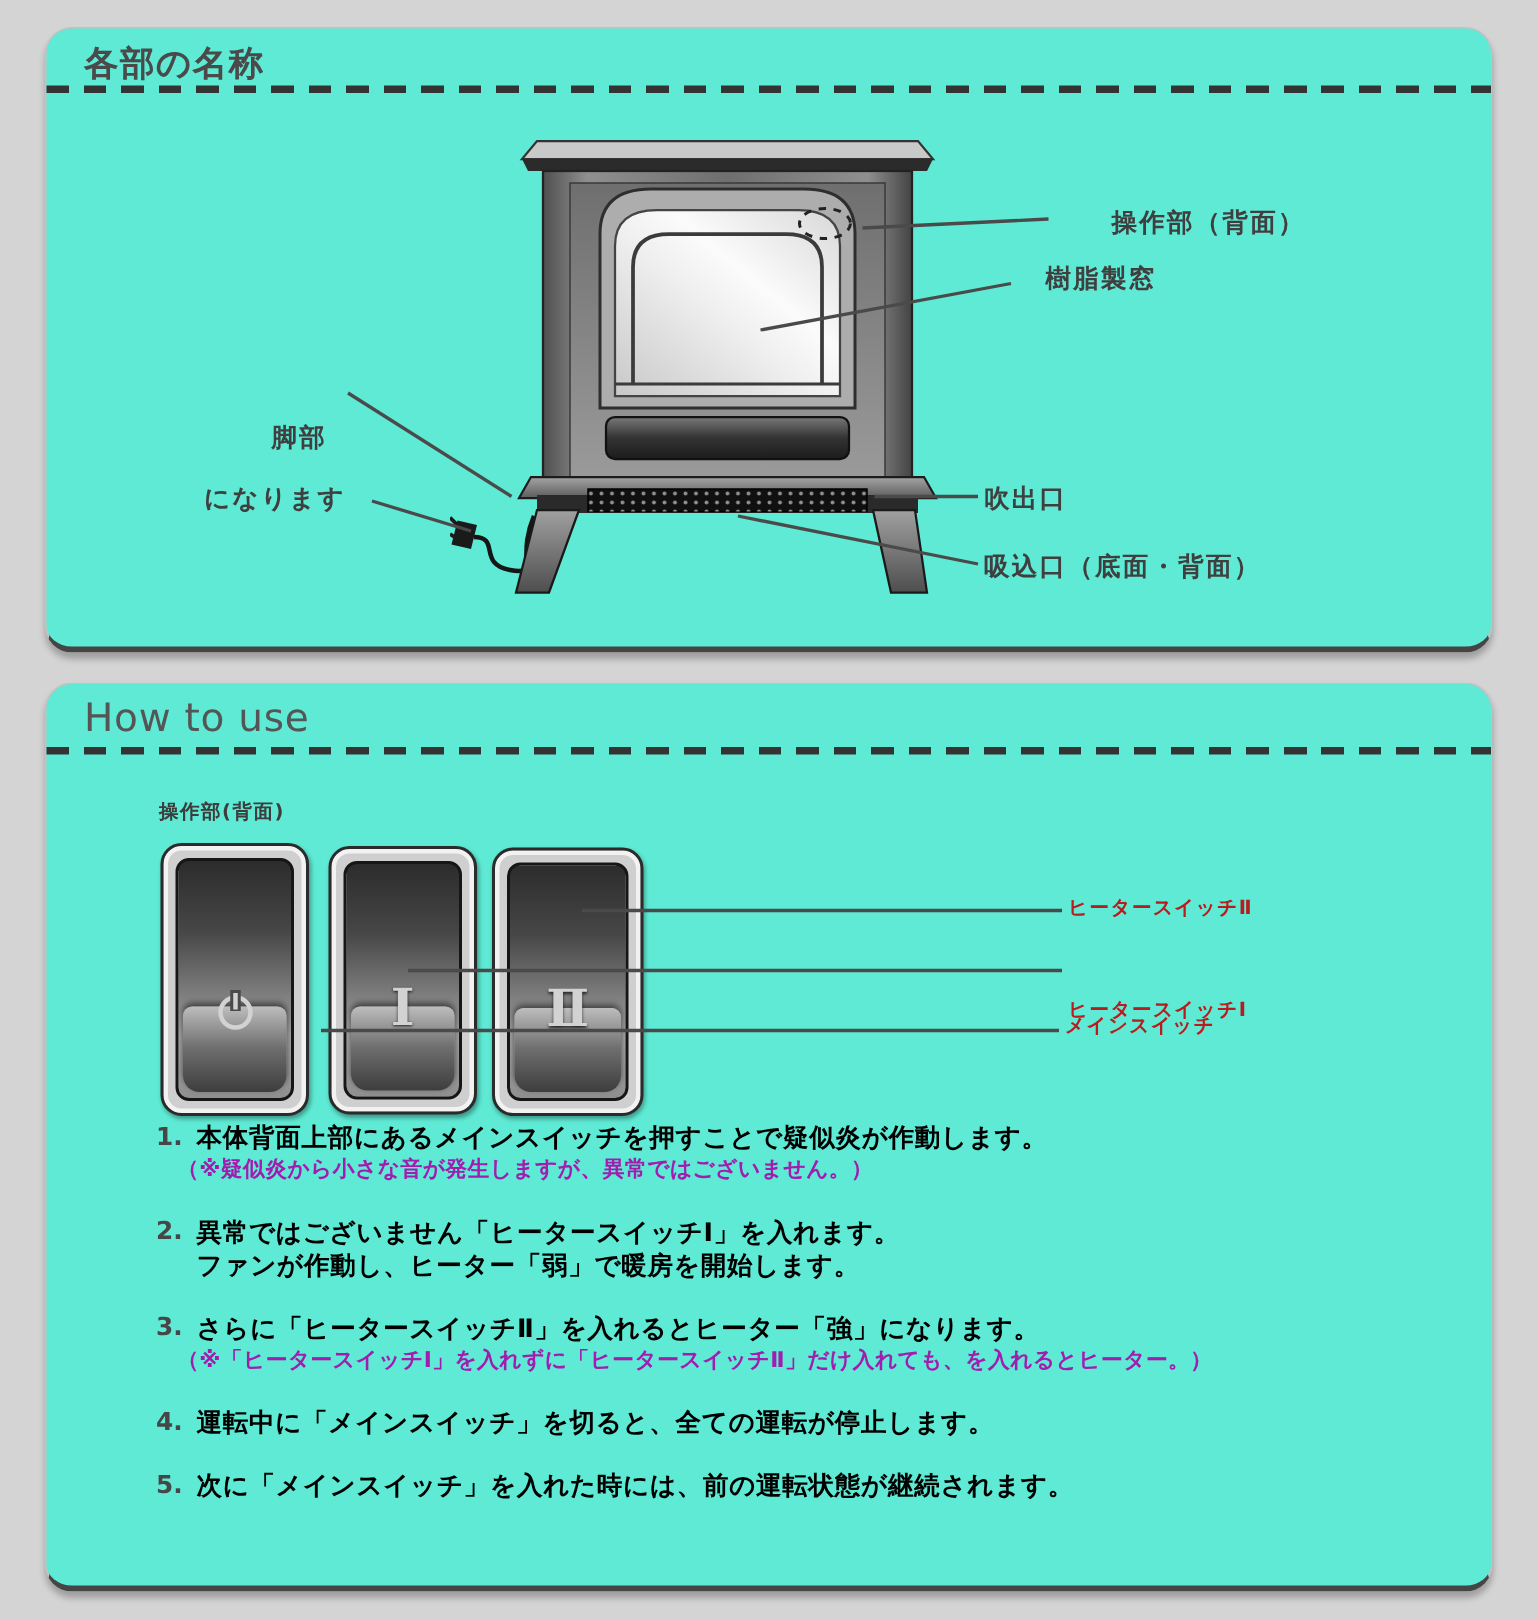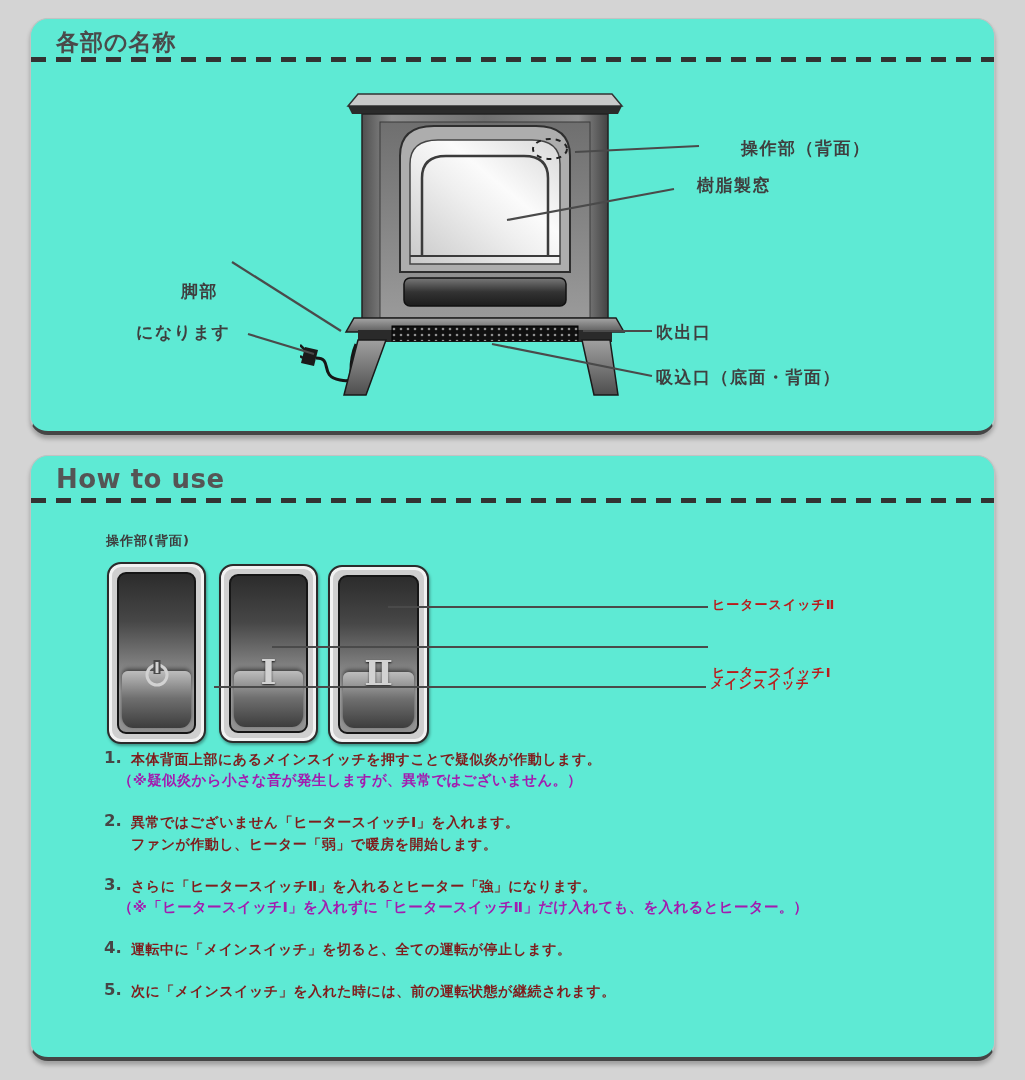--- a/index.html
+++ b/index.html
@@ -16,21 +16,21 @@
     border-bottom:4px solid #454545;
     border-radius:18px;
     box-shadow:0 4px 4px rgba(0,0,0,0.25);
   }
   #card-parts{top:18px;height:412px;}
   #card-howto{top:455px;height:601px;}
   .card-title{
     position:absolute;left:25px;top:8px;
     font-size:23px;font-weight:600;color:#4a4a4a;letter-spacing:1px;
   }
-  #card-howto .card-title{font-size:26px;font-weight:700;color:#555;letter-spacing:0.5px;}
+  #card-howto .card-title{font-size:26px;font-weight:400;color:#555;letter-spacing:0.5px;}
   .dash-rule{
     position:absolute;left:0;right:0;height:5px;
     background:repeating-linear-gradient(90deg,#333 0 15px,transparent 15px 25px);
   }
   #card-parts .dash-rule{top:38px;}
   #card-howto .dash-rule{top:42px;}
 
   .part-label{
     position:absolute;font-size:17px;font-weight:600;color:#3f3f3f;letter-spacing:1.5px;white-space:nowrap;
   }
@@ -67,21 +67,21 @@
   }
   .power-icon{position:absolute;left:50%;top:53%;transform:translateX(-50%);}
 
   .switch-label{
     position:absolute;font-size:13px;font-weight:700;color:#b91c1c;letter-spacing:1px;white-space:nowrap;
   }
 
   .steps{position:absolute;left:104px;top:748px;width:830px;}
   .step{position:relative;padding-left:27px;margin-bottom:20px;}
   .step-num{position:absolute;left:0;top:0;font-size:16.5px;font-weight:700;color:#464646;}
-  .step-text{font-size:14px;font-weight:700;color:#7f1d1d;line-height:22px;letter-spacing:0.5px;}
+  .step-text{font-size:17px;font-weight:700;color:#000000;line-height:22px;letter-spacing:0.5px;}
   .step-note{font-size:14.5px;font-weight:700;color:#a21caf;line-height:21px;margin-left:-13px;letter-spacing:0.3px;}
 </style>
 </head>
 <body>
 
 <div class="card" id="card-parts">
   <div class="card-title">各部の名称</div>
   <div class="dash-rule"></div>
 </div>
 

